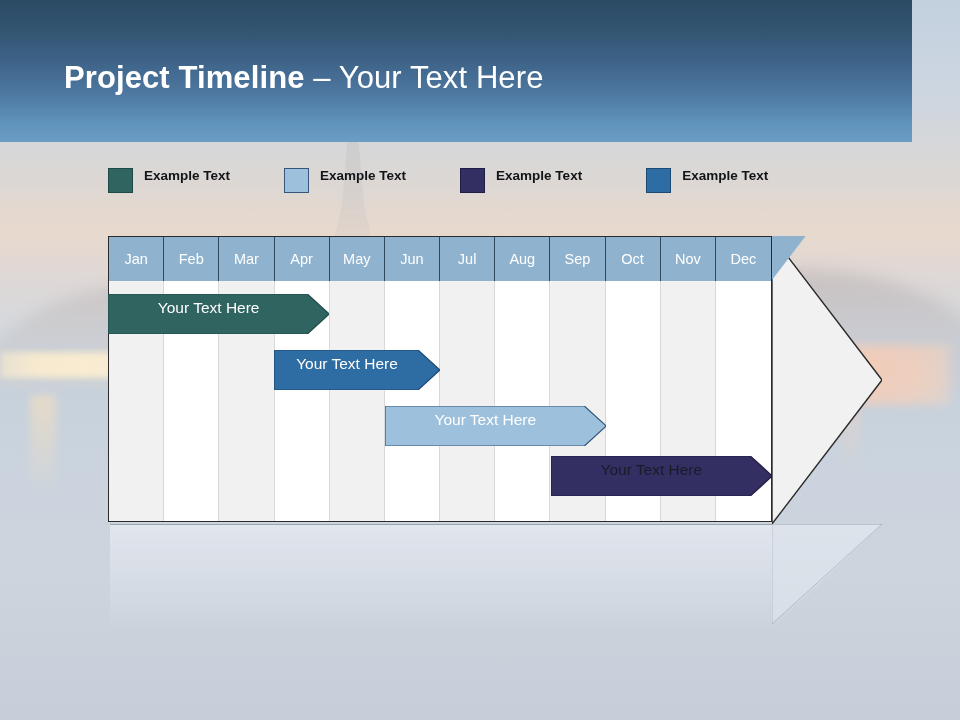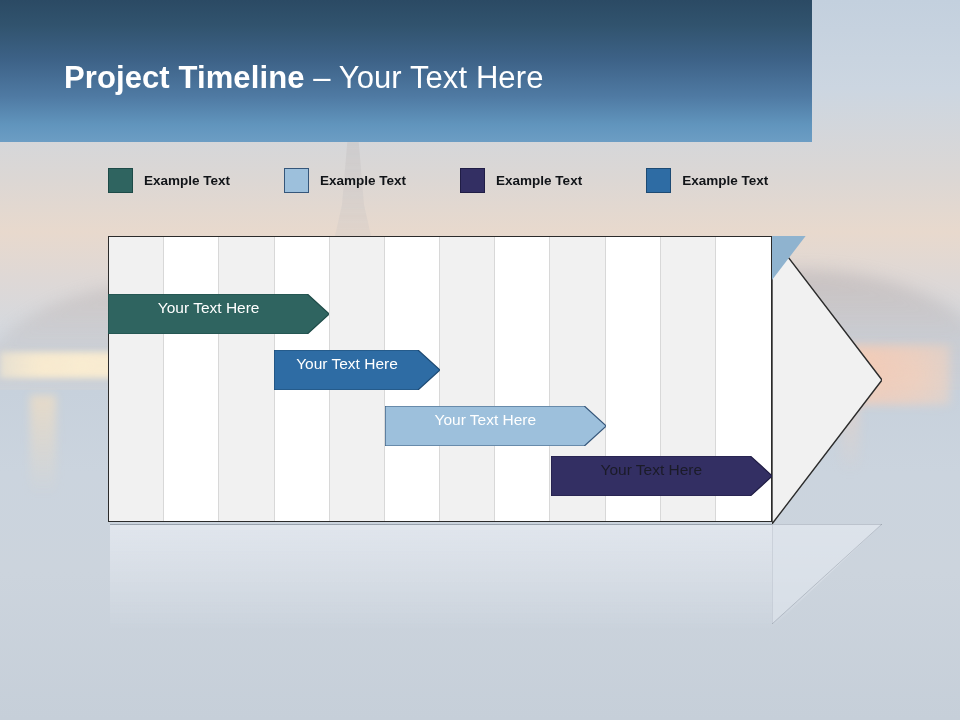--- a/index.html
+++ b/index.html
@@ -71,37 +71,37 @@
   }
   .bg-tower {
     position:absolute; left:330px; top:118px; width:46px; height:140px;
     background:linear-gradient(180deg, rgba(192,188,188,.55), rgba(205,202,202,.30));
     clip-path:polygon(42% 0%, 58% 0%, 74% 62%, 100% 100%, 0% 100%, 26% 62%);
     filter:blur(1.1px); opacity:.75;
   }
 
   
   #header-band {
-    position:absolute; left:0; top:0; width:812px; height:142px; z-index:2;
+    position:absolute; left:0; top:0; width:912px; height:142px; z-index:2;
     background:linear-gradient(180deg,
       #2b4a64 0%, #31536e 18%, #3d6287 42%, #4f7aa3 68%, #6195bd 88%, #6c9dc4 100%);
   }
   #page-title {
     position:absolute; left:64px; top:60px;
     font-size:31px; color:#ffffff; white-space:nowrap; letter-spacing:.1px;
   }
   #page-title .t-bold { font-weight:bold; }
   #page-title .t-norm { font-weight:normal; }
 
   
   #legend {
     position:absolute; left:108px; top:168px; z-index:4;
     display:flex; align-items:center;
   }
-  .legend-item { display:flex; align-items:center; }
+  .legend-item { display:flex; align-items:flex-start; }
   .legend-swatch {
     width:25px; height:25px; border:1px solid #35506d; flex:0 0 auto;
   }
   .legend-label {
     margin-left:11px; font-size:13.5px; font-weight:bold; color:#111418;
     white-space:nowrap;
   }
 
   
   #timeline { position:absolute; left:0; top:0; width:960px; height:720px; z-index:3; }
@@ -207,20 +207,34 @@
         <div class="col-stripe" style="width: 55.3333px;"></div>
         <div class="col-stripe alt" style="width: 55.3333px;"></div>
         <div class="col-stripe" style="width: 55.3333px;"></div>
         <div class="col-stripe alt" style="width: 55.3333px;"></div>
         <div class="col-stripe" style="width: 55.3333px;"></div>
         <div class="col-stripe alt" style="width: 55.3333px;"></div>
         <div class="col-stripe" style="width: 55.3333px;"></div>
         <div class="col-stripe alt" style="width: 55.3333px;"></div>
         <div class="col-stripe" style="width: 55.3333px;"></div>
       </div>
+    <div id="month-header">
+        <div class="month-cell" style="width: 55.3333px; background: rgb(143, 179, 207); color: rgb(255, 255, 255);">Jan</div>
+        <div class="month-cell" style="width: 55.3333px; background: rgb(143, 179, 207); color: rgb(255, 255, 255);">Feb</div>
+        <div class="month-cell" style="width: 55.3333px; background: rgb(143, 179, 207); color: rgb(255, 255, 255);">Mar</div>
+        <div class="month-cell" style="width: 55.3333px; background: rgb(143, 179, 207); color: rgb(255, 255, 255);">Apr</div>
+        <div class="month-cell" style="width: 55.3333px; background: rgb(143, 179, 207); color: rgb(255, 255, 255);">May</div>
+        <div class="month-cell" style="width: 55.3333px; background: rgb(143, 179, 207); color: rgb(255, 255, 255);">Jun</div>
+        <div class="month-cell" style="width: 55.3333px; background: rgb(143, 179, 207); color: rgb(255, 255, 255);">Jul</div>
+        <div class="month-cell" style="width: 55.3333px; background: rgb(143, 179, 207); color: rgb(255, 255, 255);">Aug</div>
+        <div class="month-cell" style="width: 55.3333px; background: rgb(143, 179, 207); color: rgb(255, 255, 255);">Sep</div>
+        <div class="month-cell" style="width: 55.3333px; background: rgb(143, 179, 207); color: rgb(255, 255, 255);">Oct</div>
+        <div class="month-cell" style="width: 55.3333px; background: rgb(143, 179, 207); color: rgb(255, 255, 255);">Nov</div>
+        <div class="month-cell" style="width: 55.3333px; background: rgb(143, 179, 207); color: rgb(255, 255, 255);">Dec</div>
+      </div>
   </div>
 <div class="task-bar" style="left: 108px; top: 294px; width: 221.333px;">
       <svg width="221.33333333333337" height="40" viewBox="0 0 221.33333333333337 40">
         <polygon points="0,0 199.33333333333337,0 221.33333333333337,20 199.33333333333337,40 0,40" fill="#2f6460" stroke="#1d4a47" stroke-width="1.2"></polygon>
       </svg>
       <div class="bar-label" style="color: rgb(255, 255, 255);">Your  Text Here</div>
     </div>
     <div class="task-bar" style="left: 274px; top: 350px; width: 166px;">
       <svg width="166" height="40" viewBox="0 0 166 40">
         <polygon points="0,0 144,0 166,20 144,40 0,40" fill="#2e6ca4" stroke="#1d4a73" stroke-width="1.2"></polygon>

